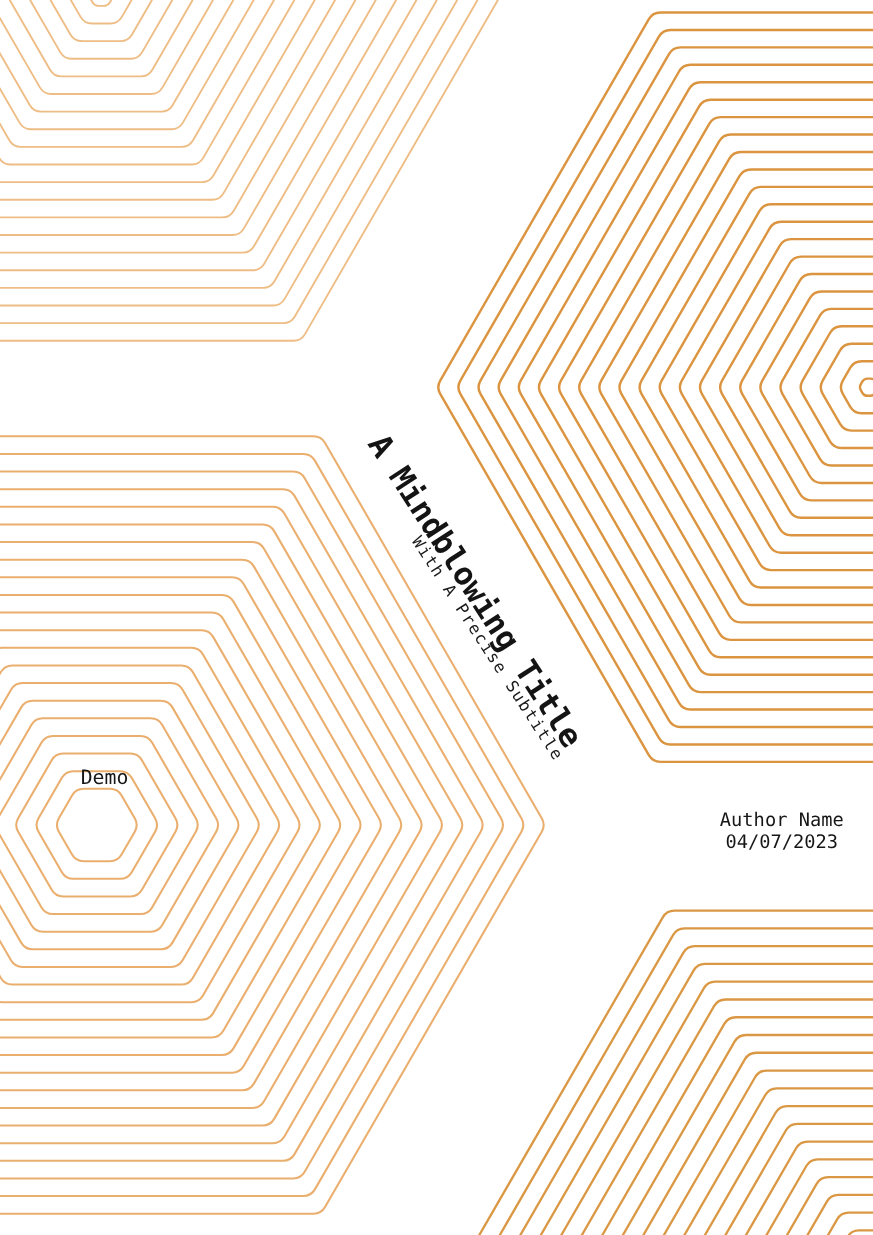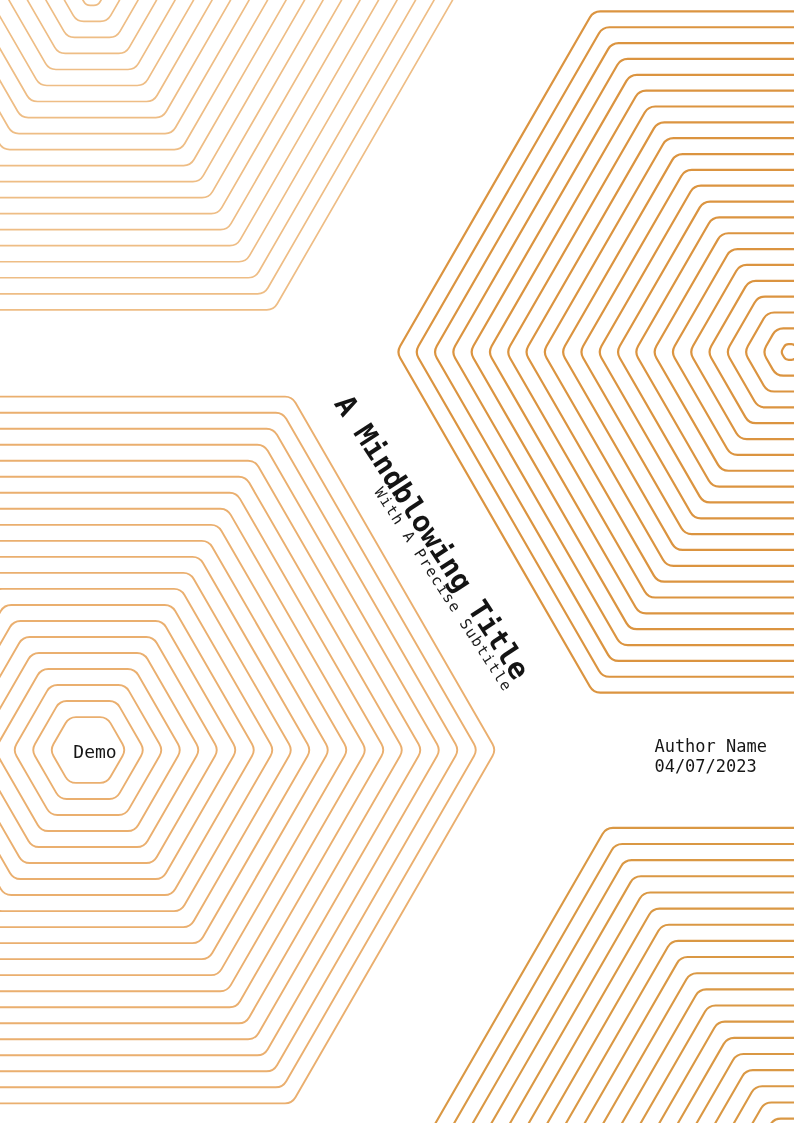--- a/index.html
+++ b/index.html
@@ -48,32 +48,32 @@
     font-weight: normal;
     letter-spacing: 1.4px;
     white-space: nowrap;
     transform-origin: 0 50%;
     transform: rotate(57deg);
     color: #1a1a1a;
   }
   .badge-label {
     position: absolute;
     left: 95px;
-    top: 752px;
+    top: 708px;
     transform: translate(-50%, -50%);
     font-size: 18px;
     line-height: 22px;
     white-space: nowrap;
     color: #161616;
   }
   .author-block {
     position: absolute;
     right: 27px;
     top: 736px;
-    text-align: left;
+    text-align: center;
     font-size: 17px;
     line-height: 20px;
     white-space: nowrap;
     color: #161616;
   }
 </style>
 </head>
 <body>
 
 <div class="page">

